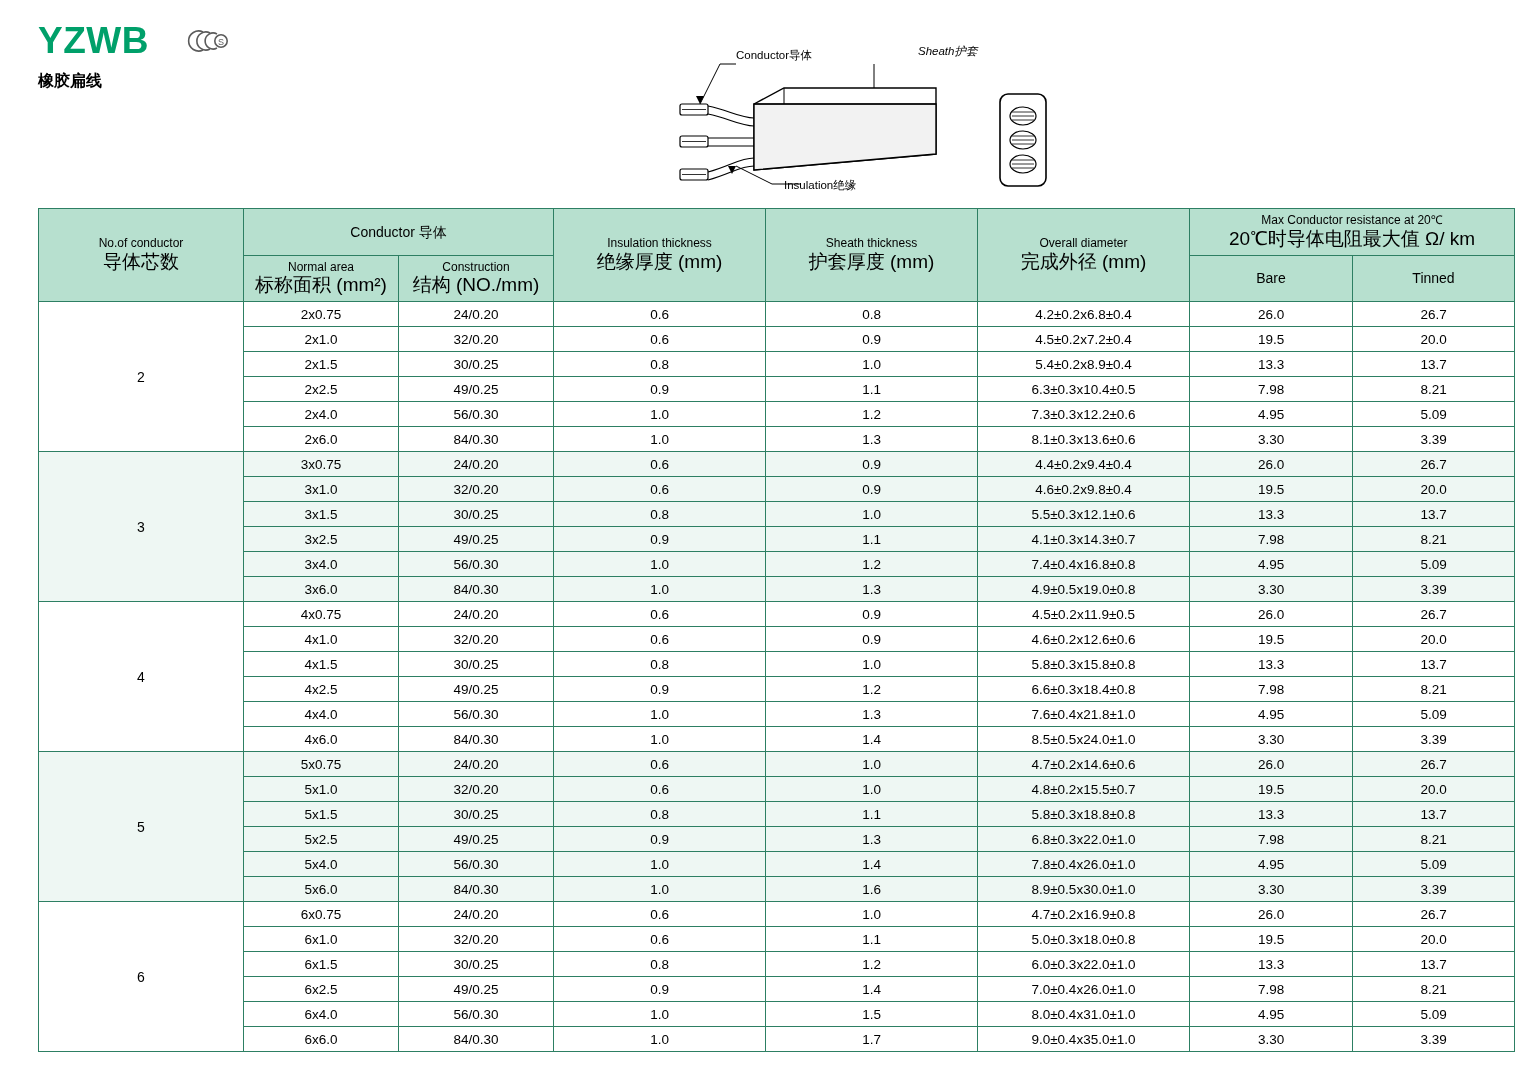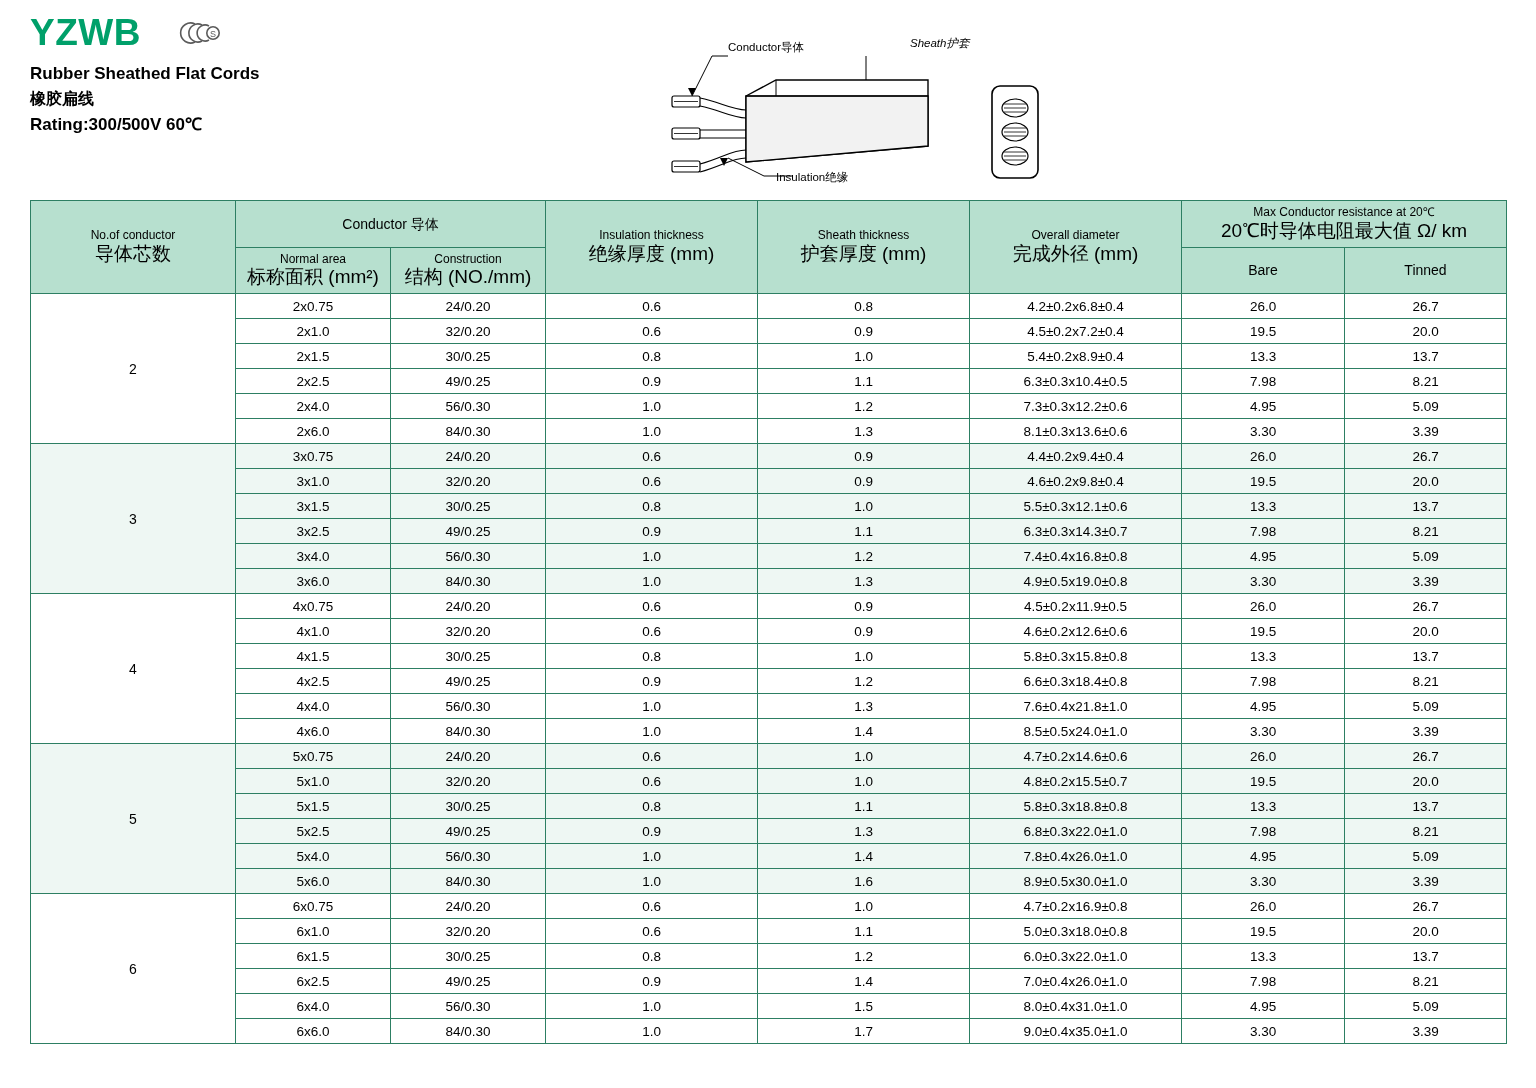--- a/index.html
+++ b/index.html
@@ -13,21 +13,21 @@
     font-family: "Liberation Sans", sans-serif;
     color: #000;
     position: relative;
     overflow: hidden;
   }
   .page {
     position: relative;
     width: 1536px;
     height: 1088px;
     box-sizing: border-box;
-    padding: 0;
+    padding: 8px;
   }
 
   
   .header {
     position: relative;
     height: 200px;
     padding: 14px 0 0 30px;
     box-sizing: border-box;
   }
   .brand-row {
@@ -139,23 +139,21 @@
             <path d="M20 6 A10 10 0 1 0 20 24"></path>
             <path d="M27 7 A9 9 0 1 0 27 23"></path>
             <path d="M34 8 A8 8 0 1 0 34 22"></path>
           </g>
           <circle cx="38" cy="15" r="6.2" fill="none" stroke="#5b5b5b" stroke-width="1.6"></circle>
           <text x="38" y="19" font-size="9" text-anchor="middle" fill="#5b5b5b" font-family="Liberation Sans, sans-serif">S</text>
         </svg>
       </div>
     </div>
     <div class="sub-lines">
-      <div class="sub-line">Rubber  Sheathed Flat Cords</div>
       <div class="sub-line cn">橡胶扁线</div>
-      <div class="sub-line">Rating:300/500V 60℃</div>
     </div>
 
     <div class="diagram">
       <svg width="460" height="180" viewBox="0 0 460 180">
 
         <g stroke="#000" stroke-width="1" fill="none">
           <path d="M68 38 L52 38 L32 78"></path>
           <path d="M206 38 L206 100"></path>
           <path d="M132 158 L104 158 L68 140"></path>
         </g>
@@ -349,21 +347,21 @@
             <td>1.0</td>
             <td>5.5±0.3x12.1±0.6</td>
             <td>13.3</td>
             <td>13.7</td>
           </tr>
           <tr class="alt">
             <td>3x2.5</td>
             <td>49/0.25</td>
             <td>0.9</td>
             <td>1.1</td>
-            <td>6.3±0.3x14.3±0.7</td>
+            <td>4.1±0.3x14.3±0.7</td>
             <td>7.98</td>
             <td>8.21</td>
           </tr>
           <tr class="alt">
             <td>3x4.0</td>
             <td>56/0.30</td>
             <td>1.0</td>
             <td>1.2</td>
             <td>7.4±0.4x16.8±0.8</td>
             <td>4.95</td>

